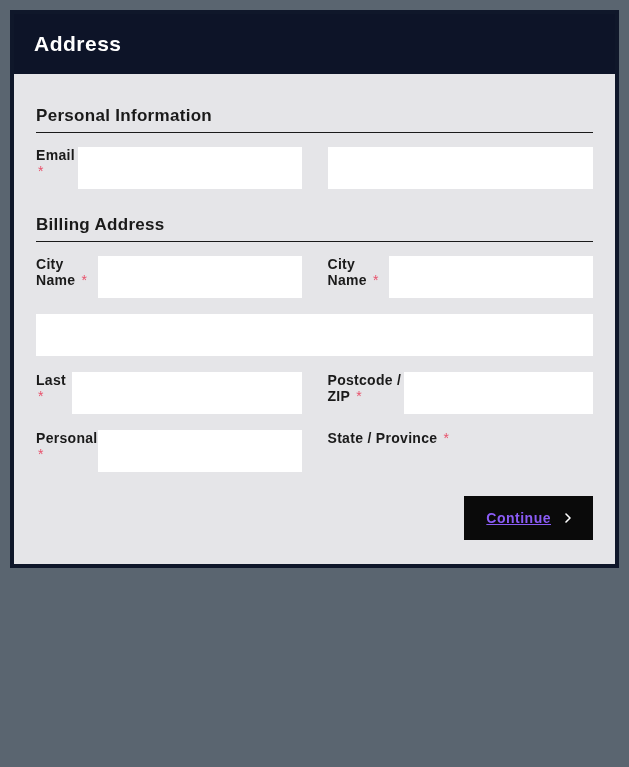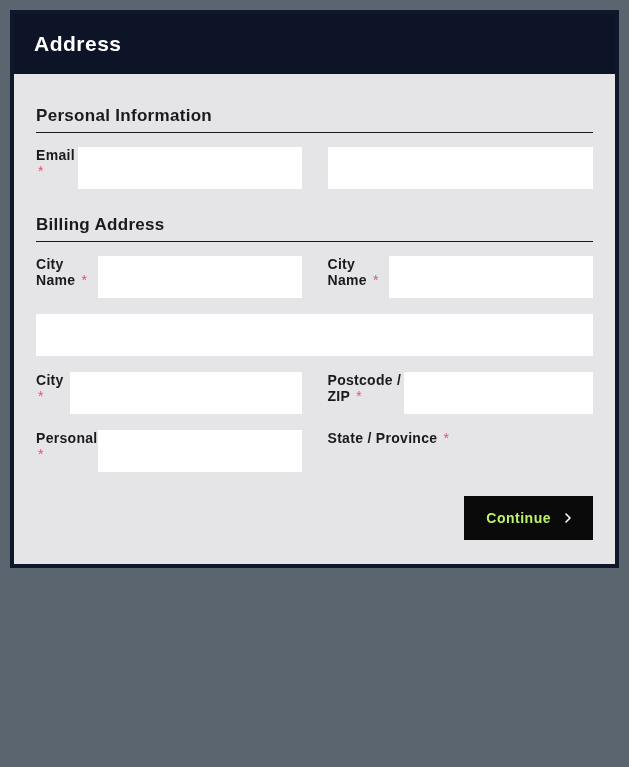--- a/index.html
+++ b/index.html
@@ -103,32 +103,33 @@
   pointer-events: none;
 }
 .chevron svg { display: block; }
 .button-row {
   display: flex;
   justify-content: flex-end;
   margin-top: 24px;
 }
 .btn {
   background: #0a0a0a;
-  color: #bef264;
+  color: #8b5cf6;
   border: none;
   padding: 14px 22px;
   font-size: 14px;
   font-weight: bold;
   font-stretch: condensed;
   letter-spacing: 0.5px;
   cursor: pointer;
   display: inline-flex;
   align-items: center;
   gap: 14px;
   font-family: inherit;
+  text-decoration: underline;
 }
 .btn .arrow svg { display: block; }
 </style>
 </head>
 <body>
 
 <div class="container">
   <div class="header">
     <h1>Address</h1>
   </div>
@@ -173,21 +174,21 @@
 
       <div class="row">
         <div class="field full">
           <input type="text" value="" style="">
         </div>
       </div>
 
       <div class="row">
         <div class="field">
           <label class="label">
-            <span>City</span>
+            <span>Last</span>
             <span class="req">*</span>
           </label>
           <input type="text" value="" style="">
         </div>
         <div class="field">
           <label class="label">
             <span>Postcode / ZIP</span>
             <span class="req">*</span>
           </label>
           <input type="text" value="" style="">

